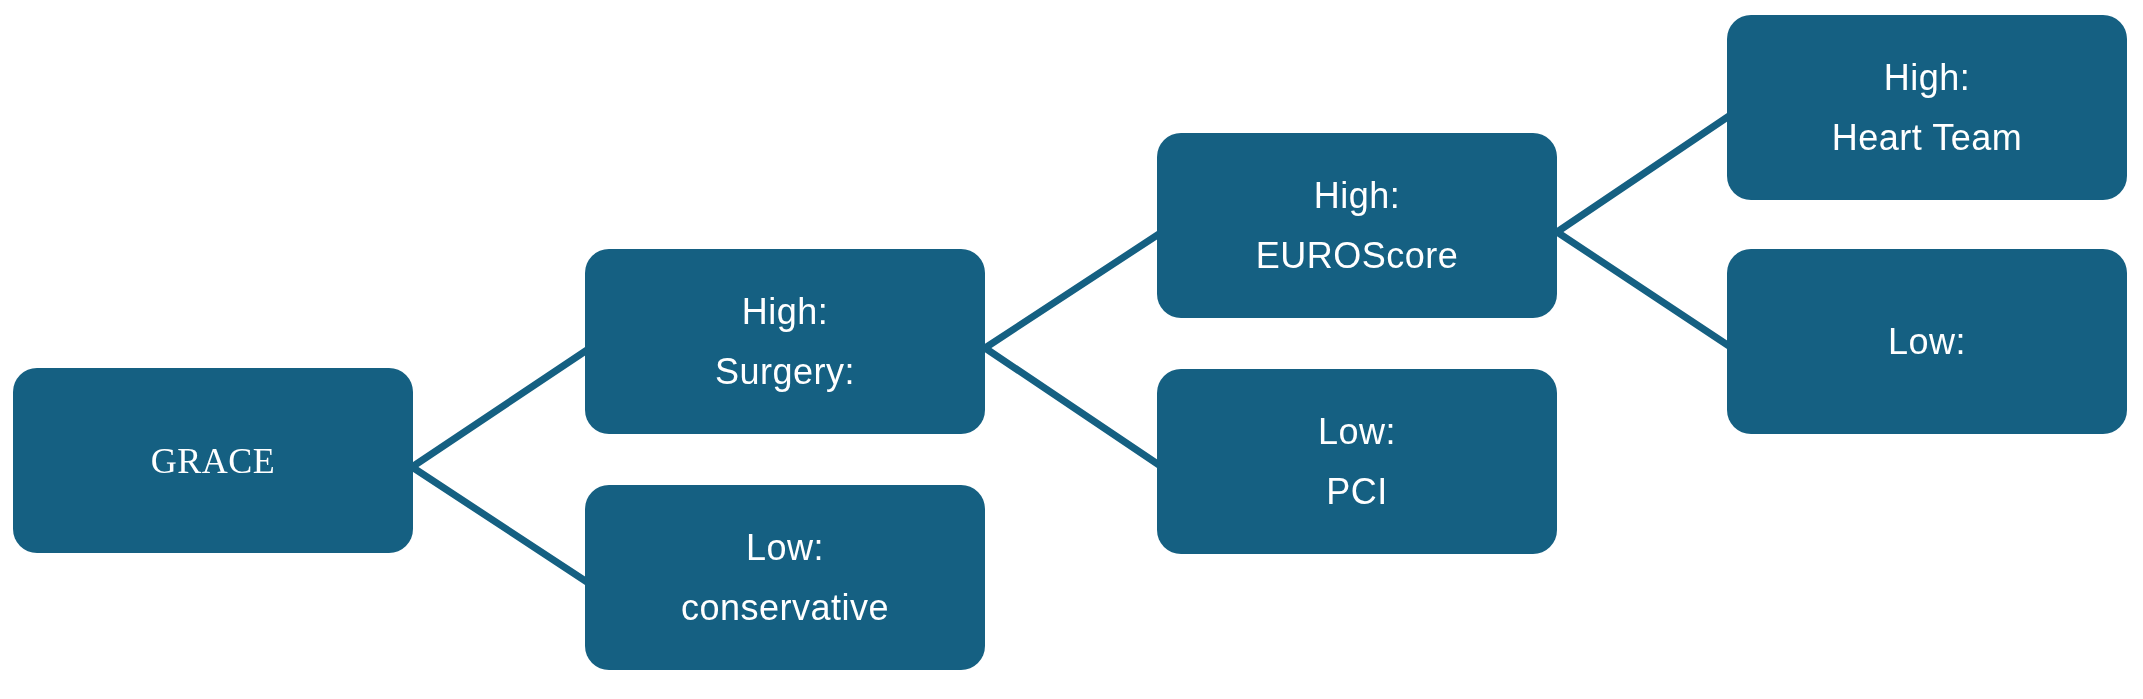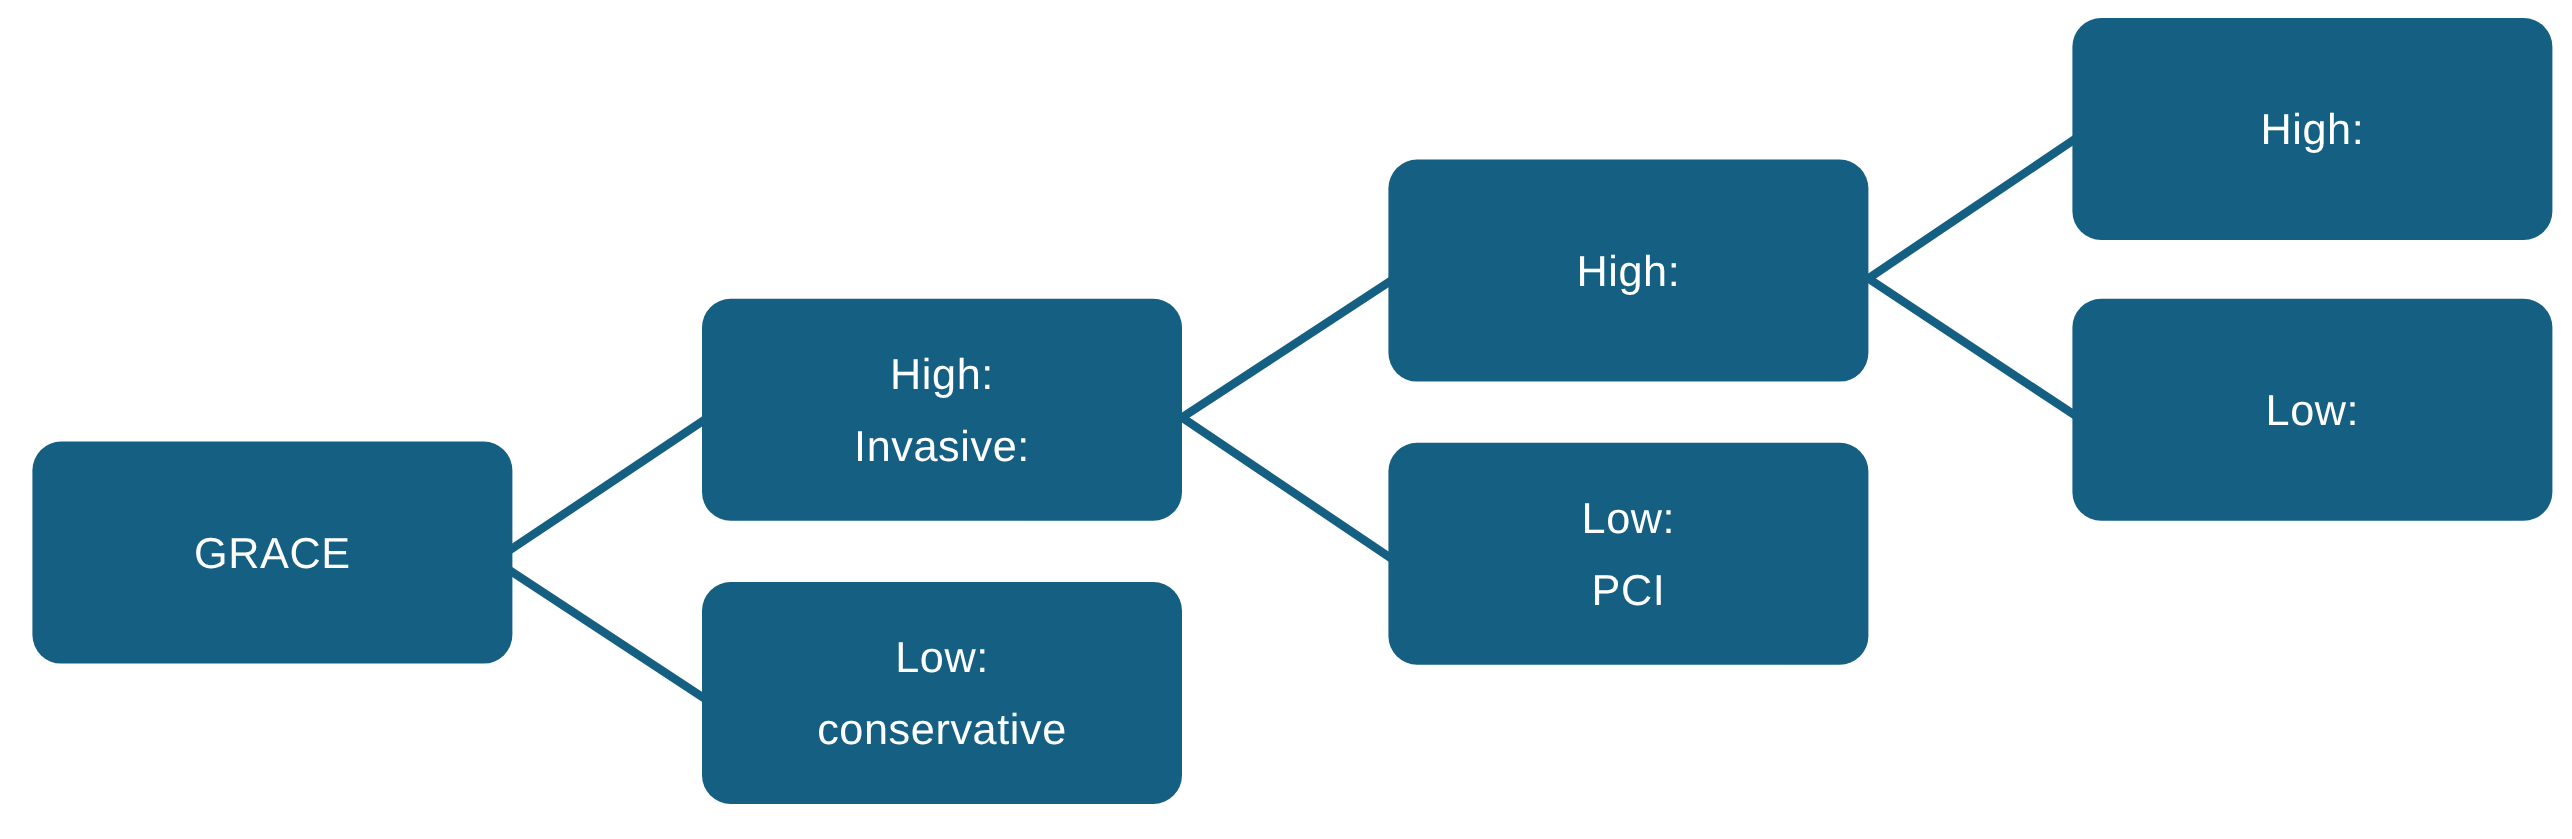--- a/index.html
+++ b/index.html
@@ -56,44 +56,46 @@
 
   <svg class="connectors" viewBox="0 0 2143 699" aria-hidden="true">
     <line x1="412" y1="467" x2="590" y2="348"></line>
     <line x1="412" y1="467" x2="590" y2="584"></line>
     <line x1="985" y1="348" x2="1162" y2="232"></line>
     <line x1="985" y1="348" x2="1162" y2="467"></line>
     <line x1="1557" y1="232" x2="1732" y2="114"></line>
     <line x1="1557" y1="232" x2="1732" y2="348"></line>
   </svg>
 
-  <div class="node" style="left:27px; top:368px;">
+  <div class="node" style="left:13px; top:368px;font-family:Liberation Serif, serif;">
     <span class="line">GRACE</span>
   </div>
 
   <div class="node" style="left:585px; top:249px;">
     <span class="line">High:</span>
-    <span class="line">Invasive:</span>
+    <span class="line">Surgery:</span>
   </div>
 
   <div class="node" style="left:585px; top:485px;">
     <span class="line">Low:</span>
     <span class="line">conservative</span>
   </div>
 
   <div class="node" style="left:1157px; top:133px;">
     <span class="line">High:</span>
+    <span class="line">EUROScore</span>
   </div>
 
   <div class="node" style="left:1157px; top:369px;">
     <span class="line">Low:</span>
     <span class="line">PCI</span>
   </div>
 
   <div class="node" style="left:1727px; top:15px;">
     <span class="line">High:</span>
+    <span class="line">Heart Team</span>
   </div>
 
   <div class="node" style="left:1727px; top:249px;">
     <span class="line">Low:</span>
   </div>
 
 </div>
 
 </body></html>

